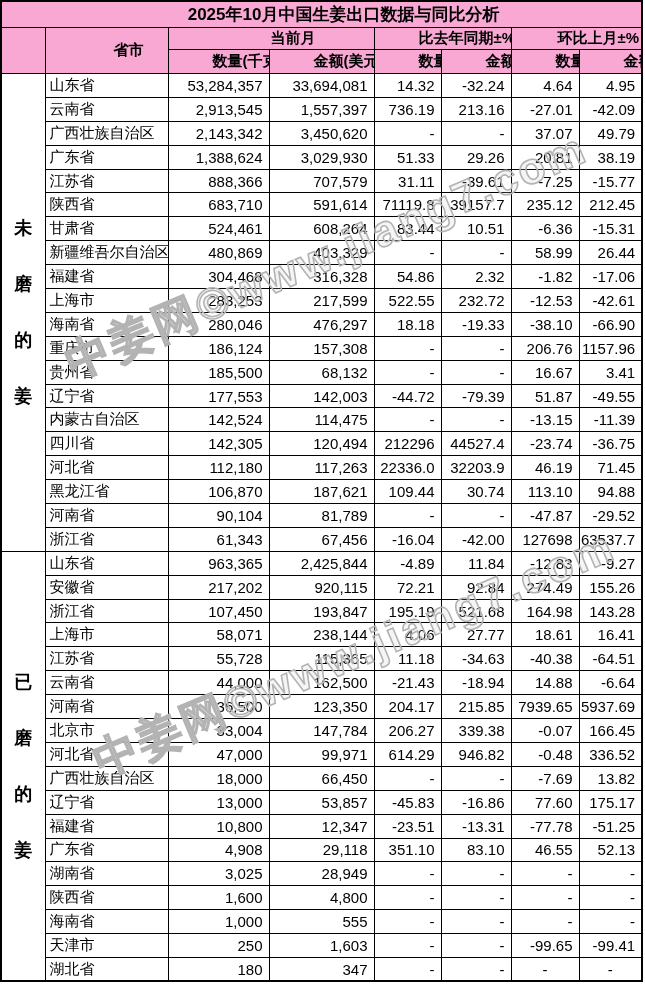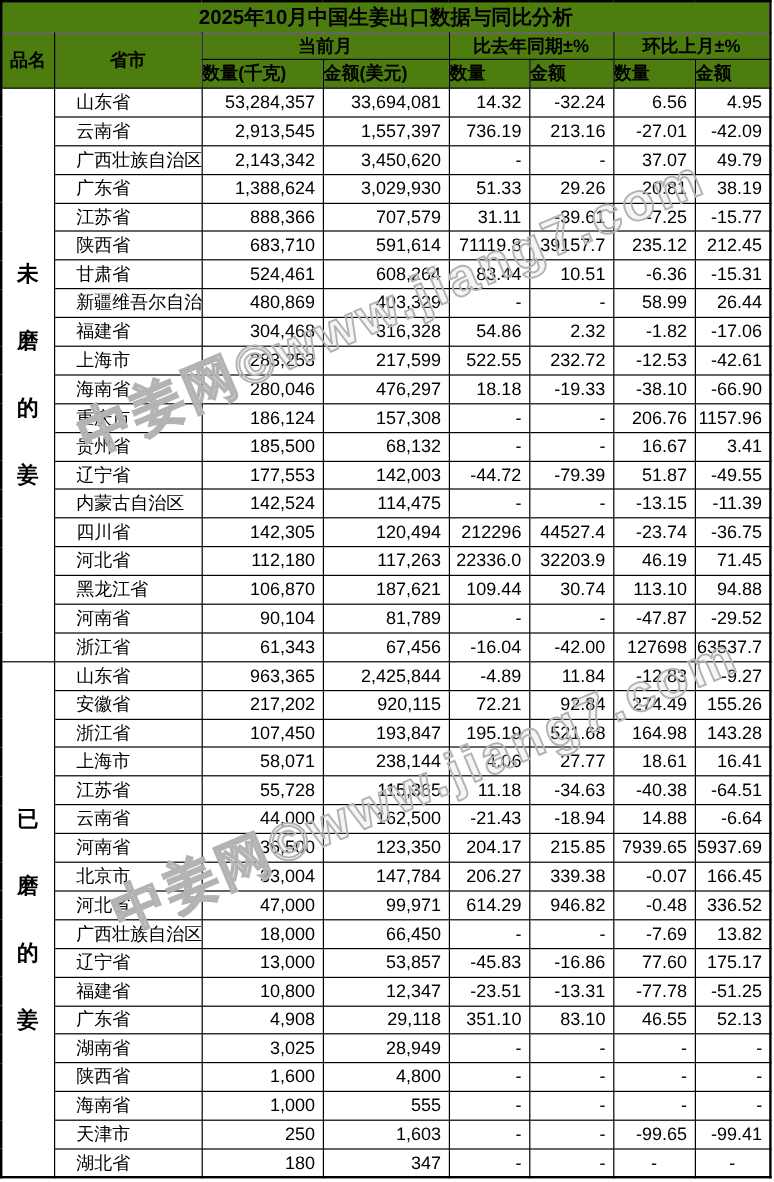--- a/index.html
+++ b/index.html
@@ -5,26 +5,26 @@
   html, body { margin:0; padding:0; }
   body {
     width:645px; height:985px; background:#fff; position:relative; overflow:hidden;
     font-family:"Liberation Sans","DejaVu Sans",sans-serif; color:#000;
   }
   table#export-table {
     border-collapse:collapse; table-layout:fixed; width:641px;
     margin:0; border:2px solid #000; position:relative; z-index:2;
   }
   th, td { border:1px solid #000; overflow:hidden; white-space:nowrap; padding:0; }
-  thead th { font-weight:bold; background:#4d7c0f; }
+  thead th { font-weight:bold; background:#f9a8d4;padding-left:44px; }
   tr.title-row th { height:25px; font-size:17px; text-align:center; }
   tr.group-row th { height:21px; font-size:15px; text-align:center; }
   tr.sub-row th { height:23px; font-size:15px; text-align:left; }
   tbody tr { height:23.9px; }
-  td.province { text-align:left; padding-left:18px; font-size:15px; }
+  td.province { text-align:left; padding-left:4px; font-size:15px; }
   td.num { text-align:right; padding-right:6px; font-size:15px; }
   td.num.center { text-align:center; padding-right:0; }
   td.product-cell { vertical-align:middle; text-align:center; }
   .vtext {
     display:flex; flex-direction:column; align-items:center; justify-content:center;
     gap:38px; font-weight:bold; font-size:18px; line-height:18px;
   }
   .watermark {
     position:absolute; z-index:3; white-space:nowrap; pointer-events:none;
     font-size:44px; font-weight:bold; letter-spacing:3px;
@@ -80,21 +80,21 @@
             <span>磨</span>
             <span>的</span>
             <span>姜</span>
           </div>
         </td>
         <td class="province">山东省</td>
         <td class="num">53,284,357</td>
         <td class="num">33,694,081</td>
         <td class="num">14.32</td>
         <td class="num">-32.24</td>
-        <td class="num">6.56</td>
+        <td class="num">4.64</td>
         <td class="num">4.95</td>
       </tr>
       <tr>
         <td class="province">云南省</td>
         <td class="num">2,913,545</td>
         <td class="num">1,557,397</td>
         <td class="num">736.19</td>
         <td class="num">213.16</td>
         <td class="num">-27.01</td>
         <td class="num">-42.09</td>

